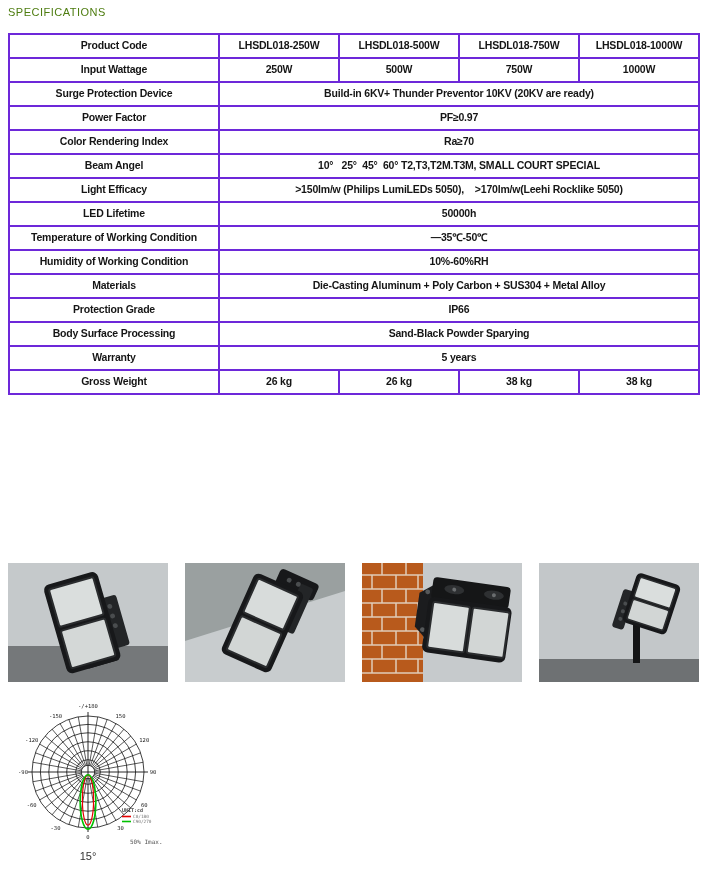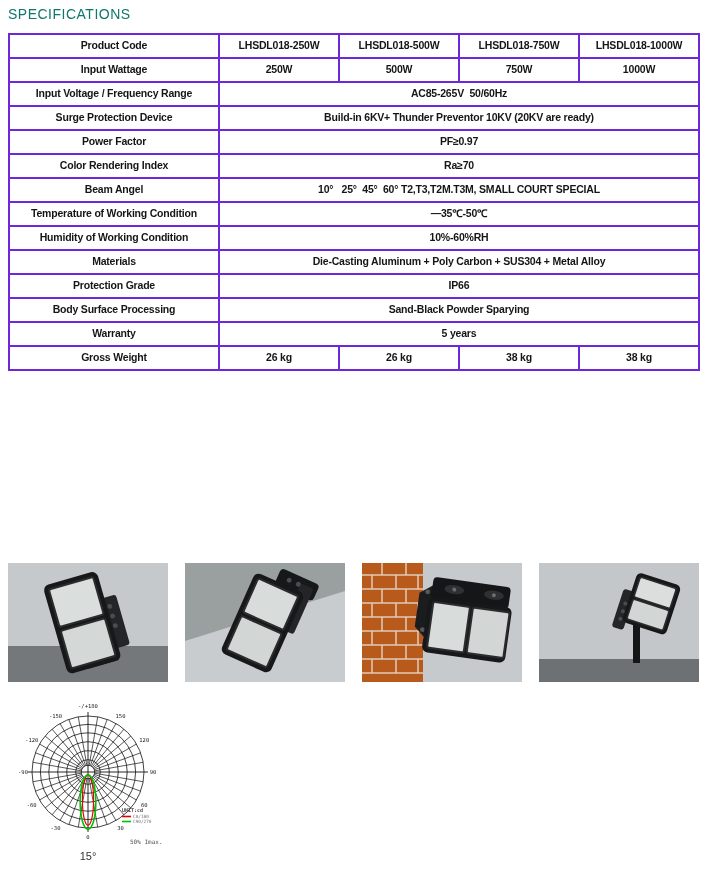--- a/index.html
+++ b/index.html
@@ -1,17 +1,17 @@
 <!DOCTYPE html>
 <html><head>
 <meta charset="utf-8">
 <style>
   html,body{margin:0;padding:0;background:#ffffff;}
   body{width:707px;height:871px;position:relative;font-family:"Liberation Sans",sans-serif;color:#111;overflow:hidden;}
-  .section-title{font-size:14px;font-weight:400;letter-spacing:0.5px;color:#0f766e;margin:0;padding:0;}
+  .section-title{font-size:11px;font-weight:400;letter-spacing:0.5px;color:#4d7c0f;margin:0;padding:0;}
   #spec-title{position:absolute;left:8px;top:6px;}
   #install-title{position:absolute;left:8px;top:564px;}
 
   table.spec{position:absolute;left:8px;top:33px;width:691px;border-collapse:collapse;table-layout:fixed;}
   table.spec td{border:2px solid #6d28d9;height:20px;text-align:center;vertical-align:middle;
     font-size:10.5px;font-weight:700;letter-spacing:-0.2px;color:#151515;padding:1px 2px;white-space:pre-wrap;line-height:1.05;}
   table.spec col.c0{width:210px;}
   table.spec col.cn{width:120px;}
 
   #install-row{position:absolute;left:8px;top:563px;width:691px;display:flex;justify-content:space-between;}
@@ -42,38 +42,42 @@
         <td>LHSDL018-1000W</td>
       </tr>
       <tr>
         <td>Input Wattage</td>
         <td>250W</td>
         <td>500W</td>
         <td>750W</td>
         <td>1000W</td>
       </tr>
       <tr>
-        <td>Input Voltage / Frequency Range</td>
-        <td colspan="4">AC85-265V  50/60Hz</td>
-      </tr>
-      <tr>
         <td>Surge Protection Device</td>
         <td colspan="4">Build-in 6KV+ Thunder Preventor 10KV (20KV are ready)</td>
       </tr>
       <tr>
         <td>Power Factor</td>
         <td colspan="4">PF≥0.97</td>
       </tr>
       <tr>
         <td>Color Rendering Index</td>
         <td colspan="4">Ra≥70</td>
       </tr>
       <tr>
         <td>Beam Angel</td>
         <td colspan="4">10°   25°  45°  60° T2,T3,T2M.T3M, SMALL COURT SPECIAL</td>
+      </tr>
+      <tr>
+        <td>Light Efficacy</td>
+        <td colspan="4">&gt;150lm/w (Philips LumiLEDs 5050),    &gt;170lm/w(Leehi Rocklike 5050)</td>
+      </tr>
+      <tr>
+        <td>LED Lifetime</td>
+        <td colspan="4">50000h</td>
       </tr>
       <tr>
         <td>Temperature of Working Condition</td>
         <td colspan="4">—35℃-50℃</td>
       </tr>
       <tr>
         <td>Humidity of Working Condition</td>
         <td colspan="4">10%-60%RH</td>
       </tr>
       <tr>

